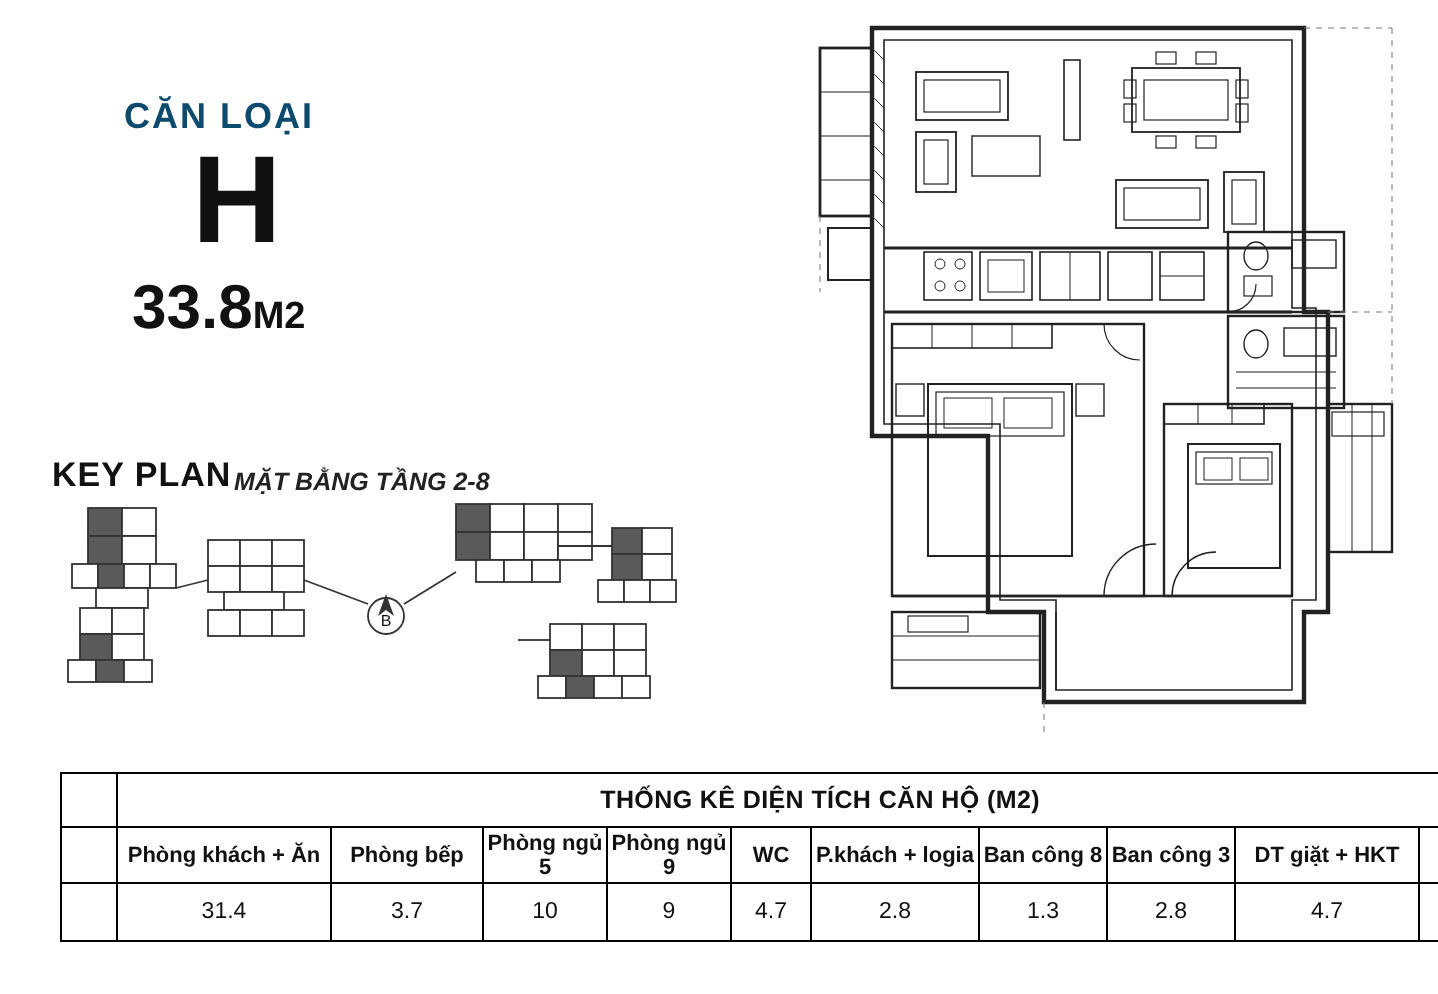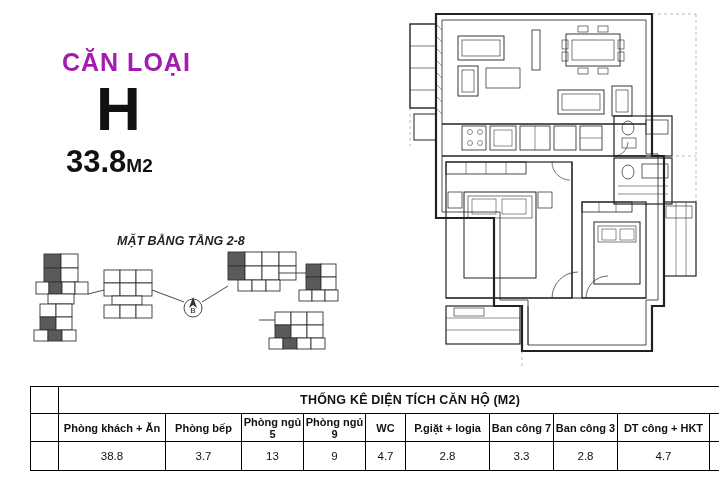--- a/index.html
+++ b/index.html
@@ -22,24 +22,24 @@
     box-sizing: border-box;
   }
   
   .title-block {
     position: absolute;
     left: 62px;
     top: 48px;
     width: 300px;
   }
   .title-kind {
-    font-size: 25px;
+    font-size: 18px;
     font-weight: bold;
     letter-spacing: 1px;
-    color: #a21caf;
+    color: #0c4a6e;
   }
   .title-letter {
     font-size: 62px;
     font-weight: bold;
     line-height: 0.98;
     margin-top: 2px;
     margin-left: 34px;
   }
   .title-area {
     font-size: 31px;
@@ -137,20 +137,21 @@
 <div class="page">
 
   <div class="title-block">
     <div class="title-kind">CĂN LOẠI</div>
     <div class="title-letter">H</div>
     <div class="title-area">
       <span>33.8</span><span class="unit">M2</span>
     </div>
   </div>
 
+  <div class="keyplan-head">KEY PLAN</div>
   <div class="keyplan-sub">MẶT BẰNG TẦNG 2-8</div>
 
   <div class="keyplan-canvas">
     <svg width="330" height="120" viewBox="0 0 330 120" xmlns="http://www.w3.org/2000/svg">
       <g stroke="#333" stroke-width="0.9" fill="none">
 
         <g>
 
           <rect x="28" y="4" width="17" height="14" fill="#5a5a5a"></rect>
           <rect x="45" y="4" width="17" height="14" fill="#ffffff"></rect>
@@ -403,35 +404,35 @@
           <td class="corner-cell"></td>
           <td colspan="10">THỐNG KÊ DIỆN TÍCH CĂN HỘ (M2)</td>
         </tr>
         <tr class="head-row">
           <td class="corner-cell"></td>
           <td>Phòng khách + Ăn</td>
           <td>Phòng bếp</td>
           <td>Phòng ngủ 5</td>
           <td>Phòng ngủ 9</td>
           <td>WC</td>
-          <td>P.giặt + logia</td>
-          <td>Ban công 7</td>
+          <td>P.khách + logia</td>
+          <td>Ban công 8</td>
           <td>Ban công 3</td>
-          <td>DT công + HKT</td>
+          <td>DT giặt + HKT</td>
           <td>Tổng</td>
         </tr>
         <tr class="value-row">
           <td class="corner-cell"></td>
-          <td>38.8</td>
+          <td>31.4</td>
           <td>3.7</td>
-          <td>13</td>
+          <td>10</td>
           <td>9</td>
           <td>4.7</td>
           <td>2.8</td>
-          <td>3.3</td>
+          <td>1.3</td>
           <td>2.8</td>
           <td>4.7</td>
           <td class="total-val">66.7</td>
         </tr>
       </tbody>
     </table>
   </div>
 
 </div>
 

